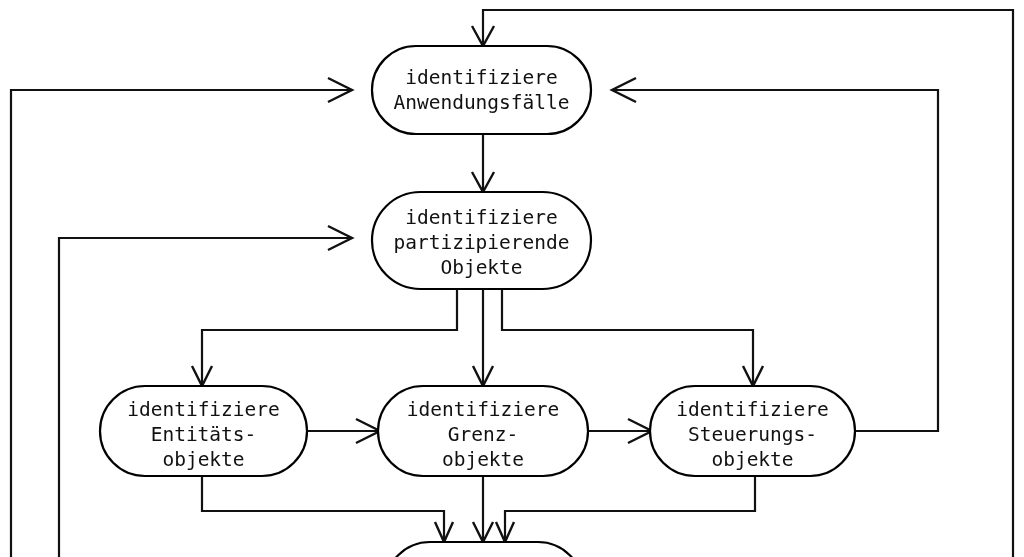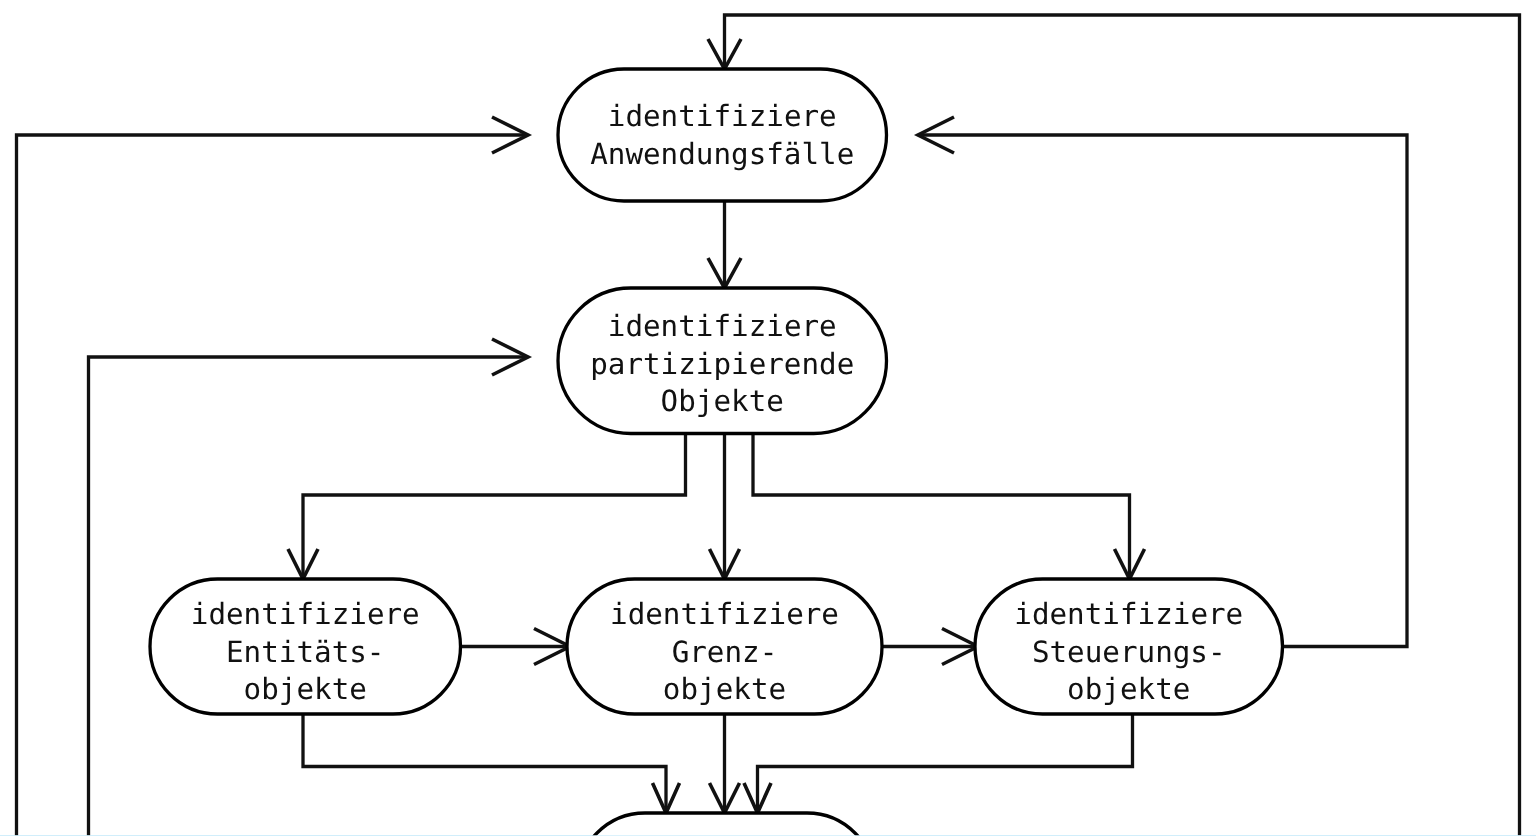--- a/index.html
+++ b/index.html
@@ -11,21 +11,21 @@
   body {
     width: 1024px;
     height: 557px;
     overflow: hidden;
     font-family: "DejaVu Sans Mono", monospace;
   }
   #diagram-root {
     position: relative;
     width: 1024px;
     height: 557px;
-    background: #0ea5e9;
+    background: #ef4444;
   }
   svg#flowchart {
     display: block;
     width: 1024px;
     height: 557px;
     background: #ffffff;
   }
   .node-shape {
     fill: #ffffff;
     stroke: #000000;

